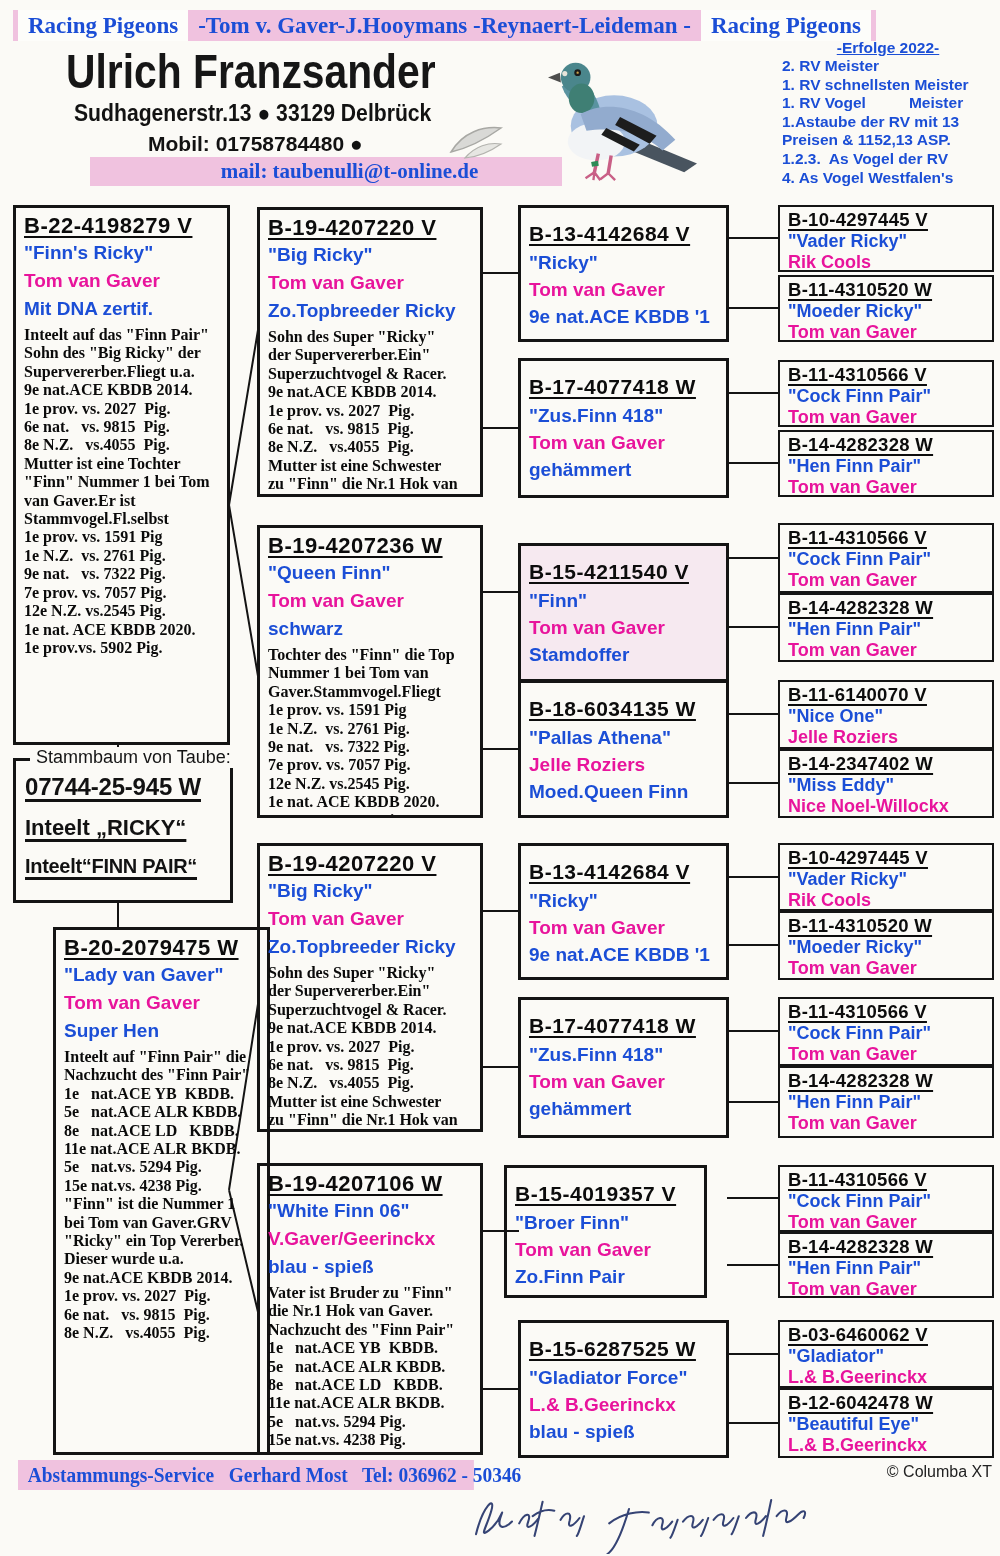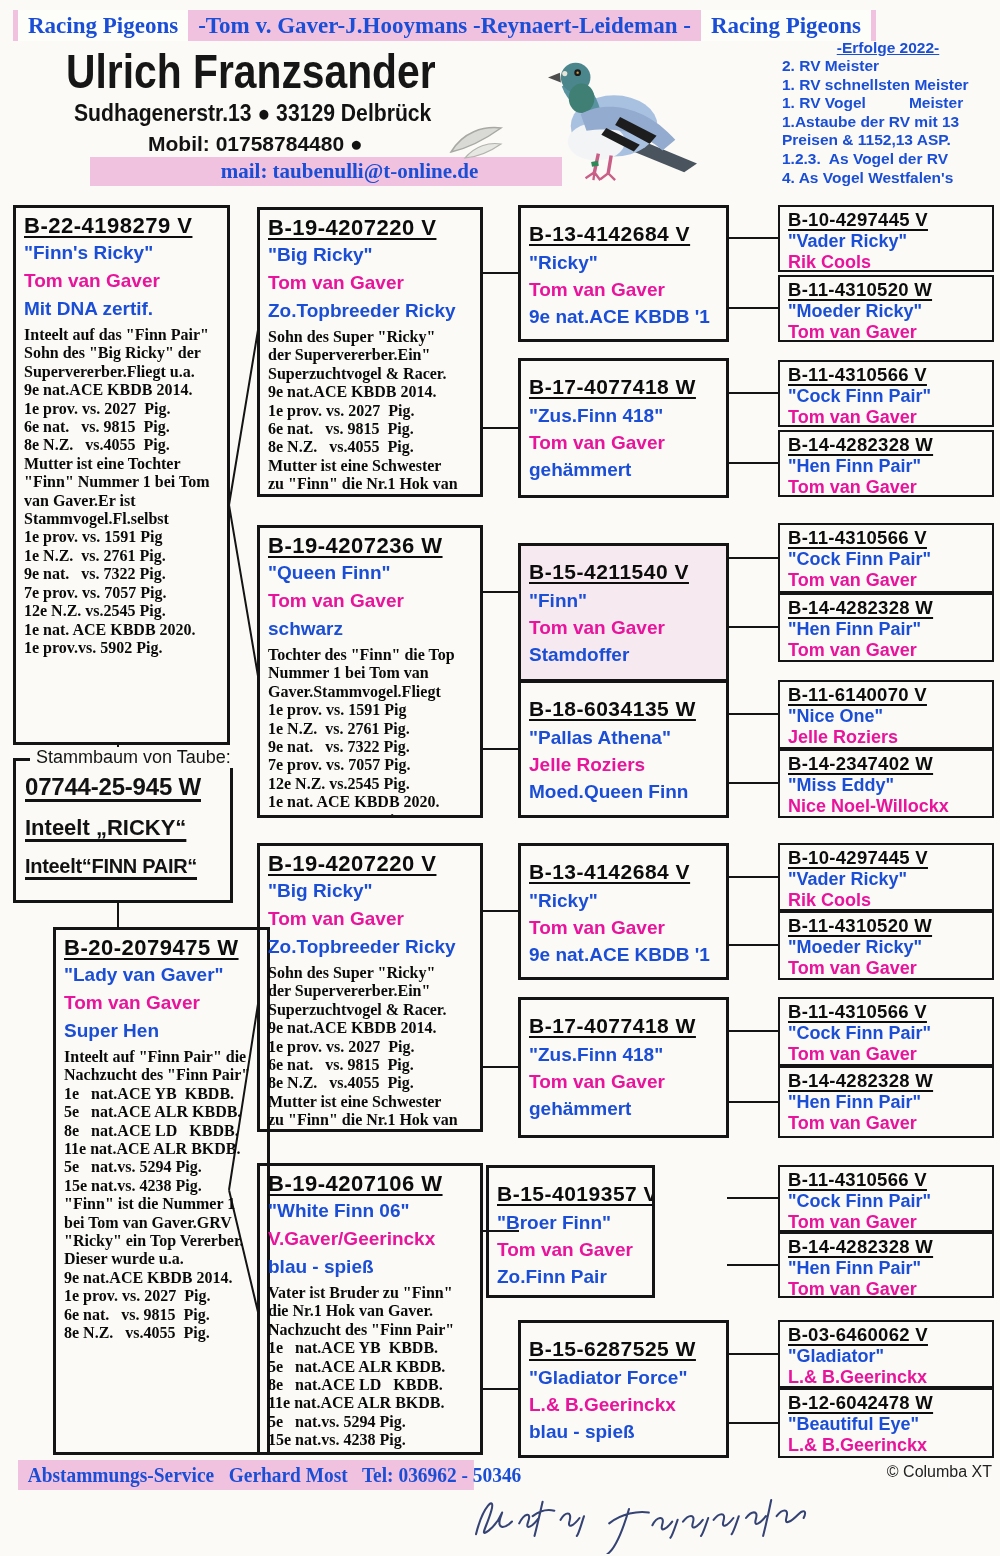--- a/index.html
+++ b/index.html
@@ -343,21 +343,21 @@
     <div class="extra">9e nat.ACE KBDB '1</div>
 
   </div>
       <div class="pbox gen3" style="left: 518px; top: 997px; width: 211px; height: 141px;">
     <div class="ring">B-17-4077418 W</div>
     <div class="pname">"Zus.Finn 418"</div>
     <div class="breeder">Tom van Gaver</div>
     <div class="extra">gehämmert</div>
 
   </div>
-      <div class="pbox gen3" style="left: 486px; top: 1165px; width: 169px; height: 133px;">
+      <div class="pbox gen3" style="left: 504px; top: 1165px; width: 203px; height: 133px;">
     <div class="ring">B-15-4019357 V</div>
     <div class="pname">"Broer Finn"</div>
     <div class="breeder">Tom van Gaver</div>
     <div class="extra">Zo.Finn Pair</div>
 
   </div>
       <div class="pbox gen3" style="left: 518px; top: 1320px; width: 211px; height: 138px;">
     <div class="ring">B-15-6287525 W</div>
     <div class="pname">"Gladiator Force"</div>
     <div class="breeder">L.&amp; B.Geerinckx</div>

